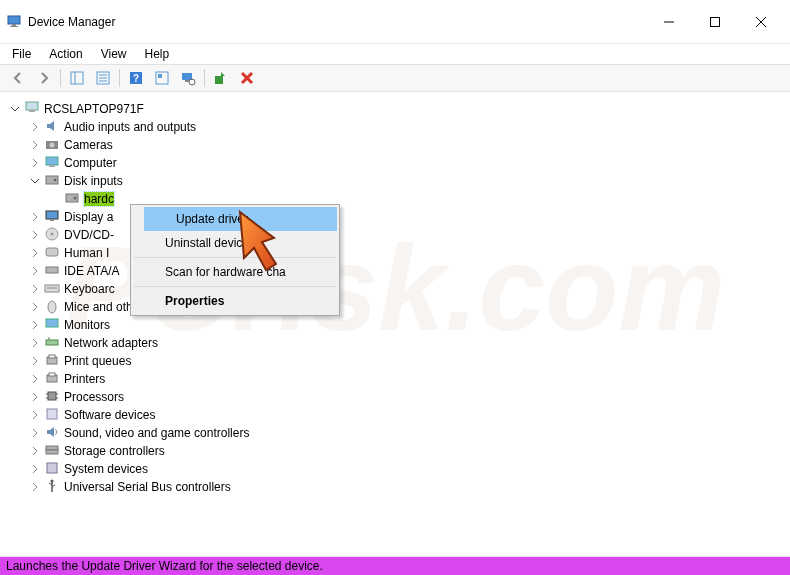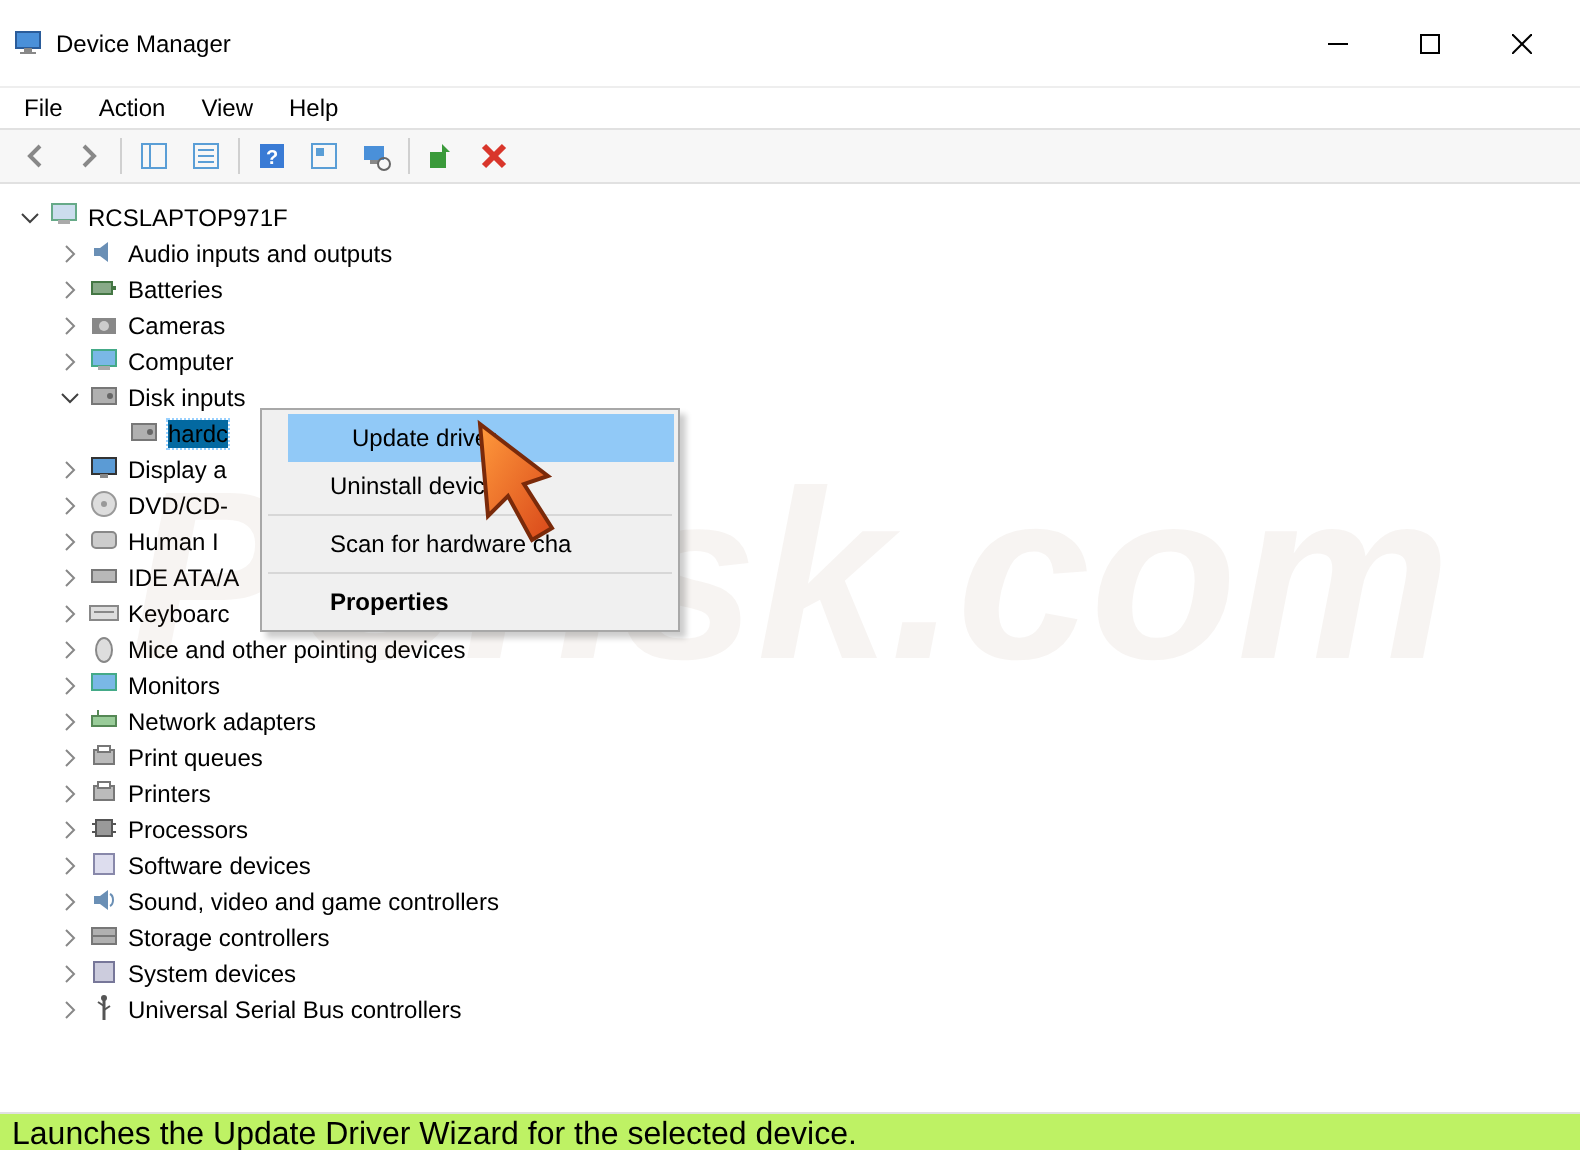--- a/index.html
+++ b/index.html
@@ -86,21 +86,21 @@
 .tree-row .dev-icon {
   width: 16px; height: 16px;
   margin: 0 4px 0 2px;
   flex-shrink: 0;
 }
 .tree-row .label { }
 .indent-1 { padding-left: 4px; }
 .indent-2 { padding-left: 24px; }
 .indent-3 { padding-left: 44px; }
 .selected .label {
-  background: #0369a1;
+  background: #84cc16;
   outline: 1px dotted #99d1ff;
 }
 .context-menu {
   position: absolute;
   background: #f0f0f0;
   border: 1px solid #a8a8a8;
   box-shadow: 3px 3px 3px rgba(0,0,0,0.2);
   min-width: 210px;
   padding: 2px;
   z-index: 10;
@@ -117,23 +117,23 @@
 .context-menu .cm-sep {
   height: 1px;
   background: #d7d7d7;
   margin: 2px 1px;
 }
 .statusbar {
   position: absolute;
   bottom: 0; left: 0; right: 0;
   height: 19px;
   padding: 2px 6px;
-  font-size: 16px;
+  font-size: 12px;
   border-top: 1px solid #e1e1e1;
-  background: #bef264;
+  background: #d946ef;
 }
 .cursor-arrow {
   position: absolute;
   z-index: 20;
 }
 .watermark {
   position: absolute;
   top: 0; left: 0; right: 0; bottom: 0;
   pointer-events: none;
   display: flex; align-items: center; justify-content: center;
@@ -273,32 +273,20 @@
           </svg></span>
         <span class="label">Audio inputs and outputs</span>
       </div>
       <div class="tree-row indent-2">
         <span class="expander">
           <svg width="10" height="10">
             <path d="M3 1 L7 5 L3 9" fill="none" stroke="#888"></path>
           </svg>
         </span>
         <span class="dev-icon"><svg width="16" height="16">
-            <rect x="2" y="5" width="10" height="6" fill="#8a8" stroke="#474"></rect>
-            <rect x="12" y="7" width="2" height="2" fill="#474"></rect>
-          </svg></span>
-        <span class="label">Batteries</span>
-      </div>
-      <div class="tree-row indent-2">
-        <span class="expander">
-          <svg width="10" height="10">
-            <path d="M3 1 L7 5 L3 9" fill="none" stroke="#888"></path>
-          </svg>
-        </span>
-        <span class="dev-icon"><svg width="16" height="16">
             <rect x="2" y="5" width="12" height="8" fill="#888"></rect>
             <circle cx="8" cy="9" r="2.5" fill="#ccc"></circle>
           </svg></span>
         <span class="label">Cameras</span>
       </div>
       <div class="tree-row indent-2">
         <span class="expander">
           <svg width="10" height="10">
             <path d="M3 1 L7 5 L3 9" fill="none" stroke="#888"></path>
           </svg>

